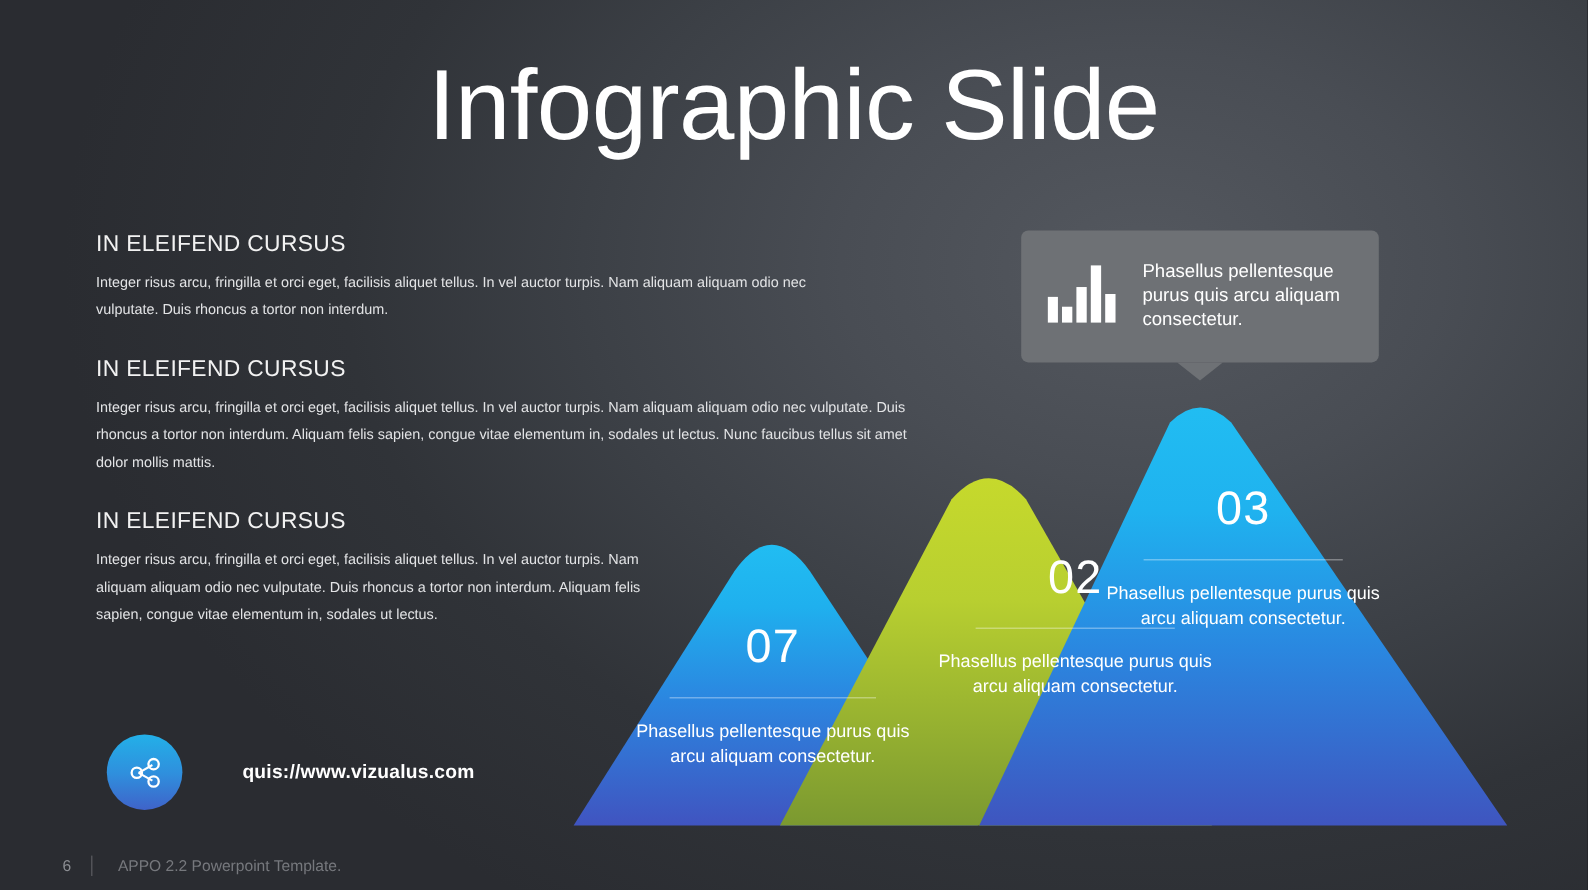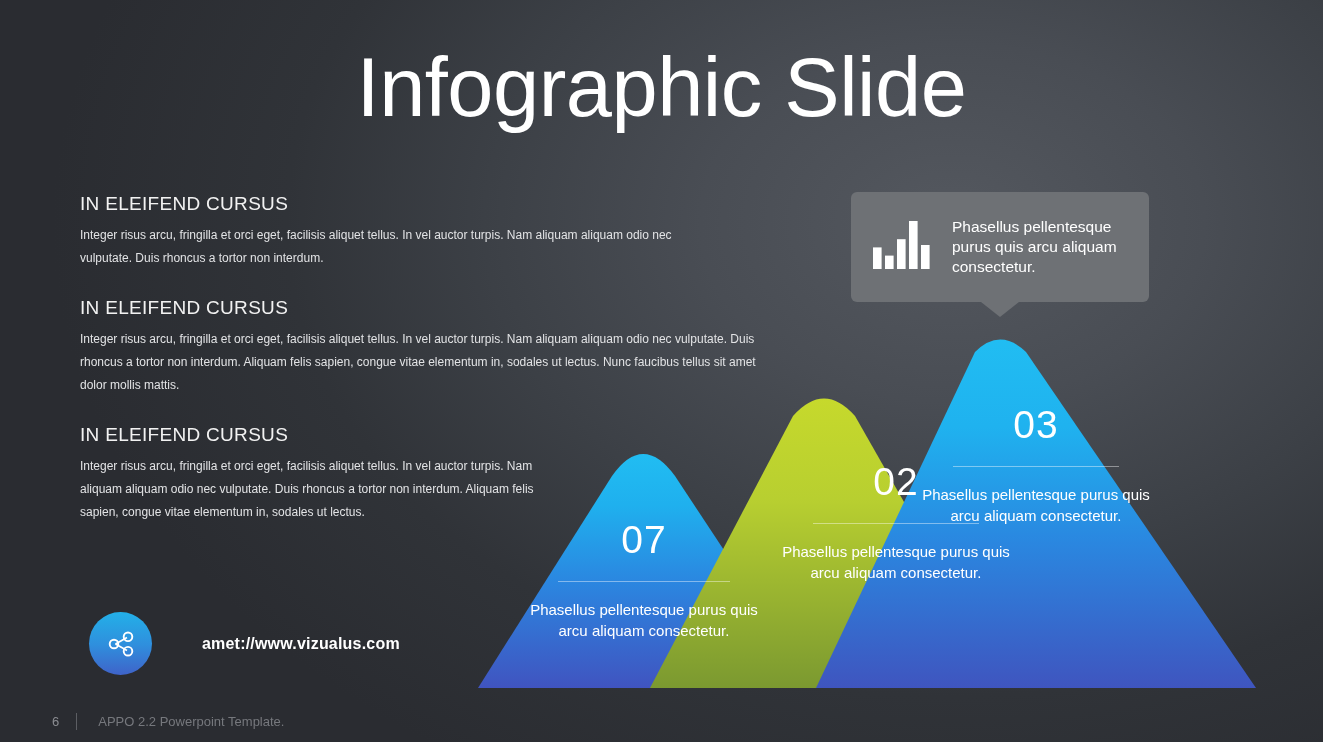--- a/index.html
+++ b/index.html
@@ -221,21 +221,21 @@
   <div class="share-row">
     <div class="share-circle">
       <svg width="34" height="34" viewBox="0 0 34 34">
         <line x1="11.5" y1="17" x2="23" y2="10.5" stroke="#ffffff" stroke-width="1.7"></line>
         <line x1="11.5" y1="17" x2="23" y2="23.5" stroke="#ffffff" stroke-width="1.7"></line>
         <circle cx="10" cy="17" r="4.3" fill="none" stroke="#ffffff" stroke-width="1.9"></circle>
         <circle cx="24" cy="9.8" r="4.3" fill="none" stroke="#ffffff" stroke-width="1.9"></circle>
         <circle cx="24" cy="24.2" r="4.3" fill="none" stroke="#ffffff" stroke-width="1.9"></circle>
       </svg>
     </div>
-    <div class="share-url">amet://www.vizualus.com</div>
+    <div class="share-url">quis://www.vizualus.com</div>
   </div>
 
   <div class="callout">
     <div class="callout-icon">
       <svg width="57" height="48" viewBox="0 0 57 48">
         <rect x="0" y="26.4" width="8.6" height="21.6" fill="#ffffff"></rect>
         <rect x="12" y="34.6" width="8.6" height="13.4" fill="#ffffff"></rect>
         <rect x="24" y="18.2" width="8.6" height="29.8" fill="#ffffff"></rect>
         <rect x="36" y="0" width="8.6" height="48" fill="#ffffff"></rect>
         <rect x="48" y="24" width="8.6" height="24" fill="#ffffff"></rect>

